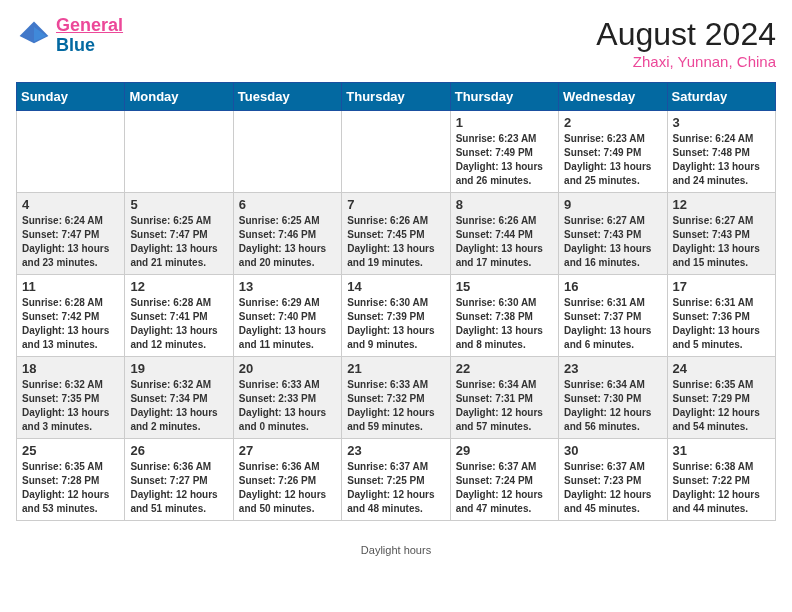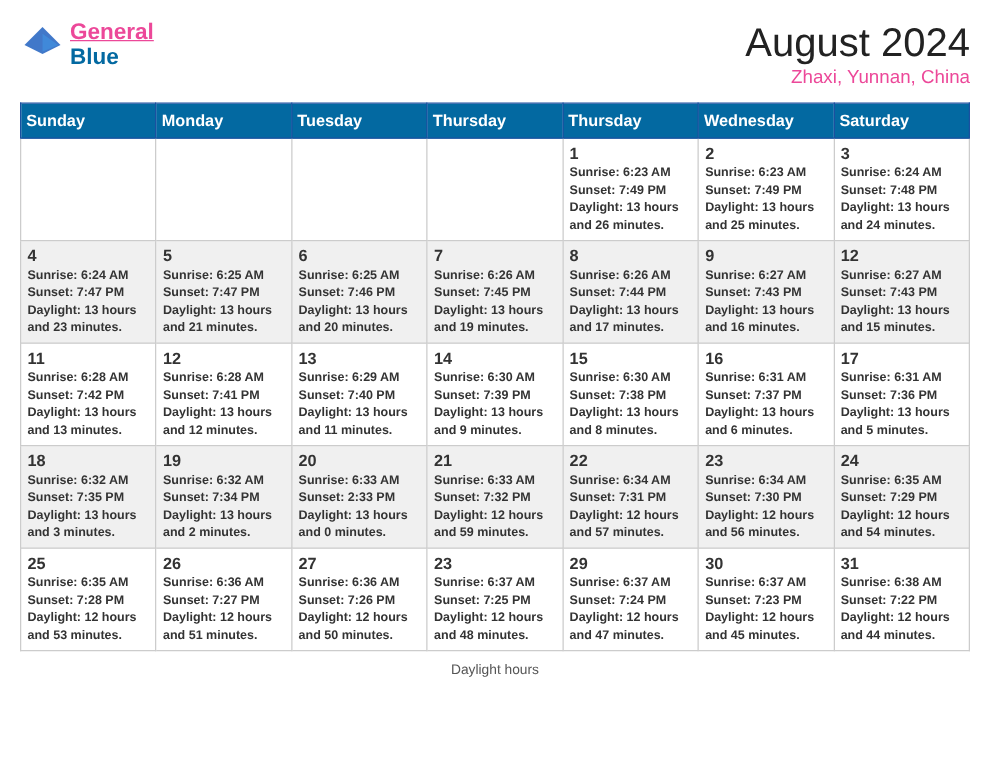--- a/index.html
+++ b/index.html
@@ -82,21 +82,21 @@
     .day-info {
       font-size: 10px;
       color: #333;
       line-height: 1.4;
       font-weight: bold;
     }
     .empty-cell {
       background: #fff !important;
     }
     .footer {
-      margin-top: 9px;
+      margin-top: 23px;
       font-size: 11px;
       color: #555;
       text-align: center;
     }
   </style>
 </head>
 <body>
 
 <div class="header">
   <div class="logo">

